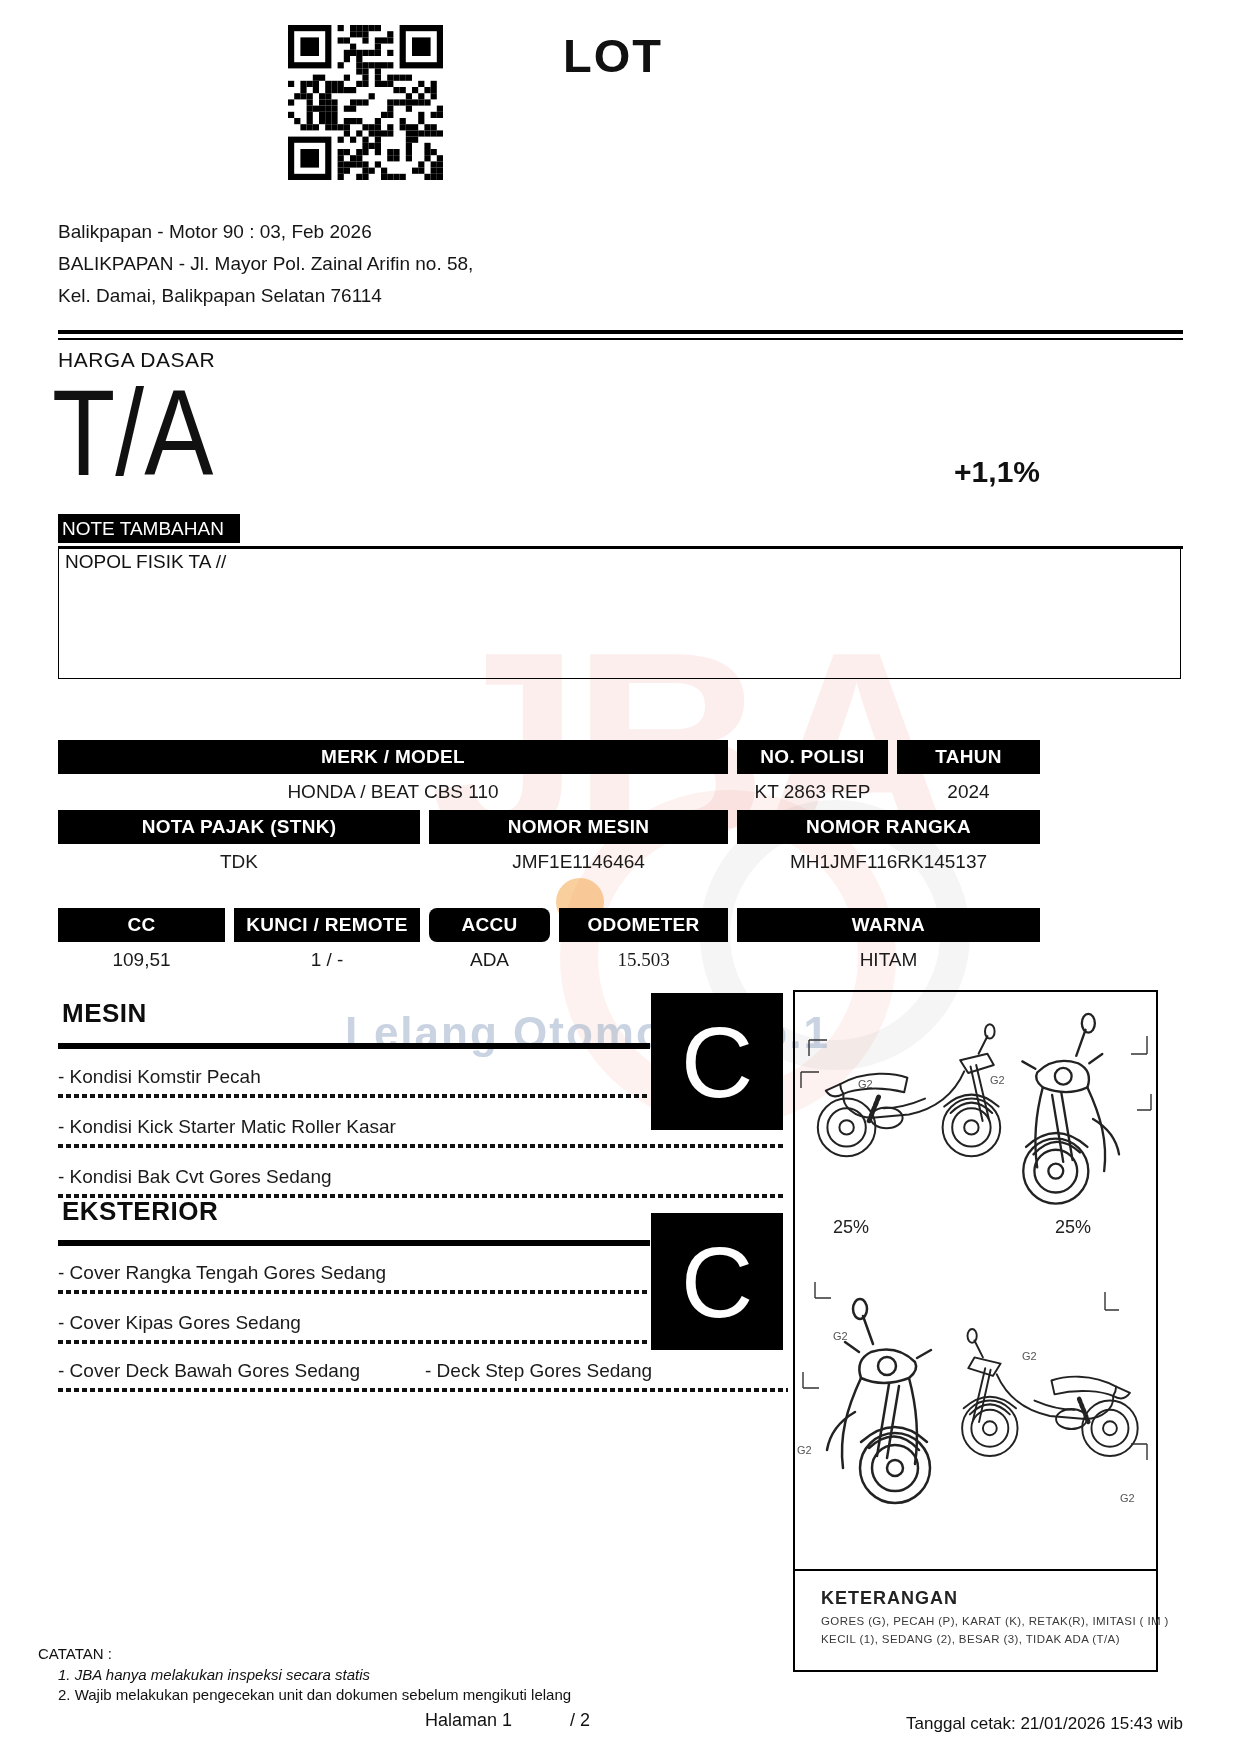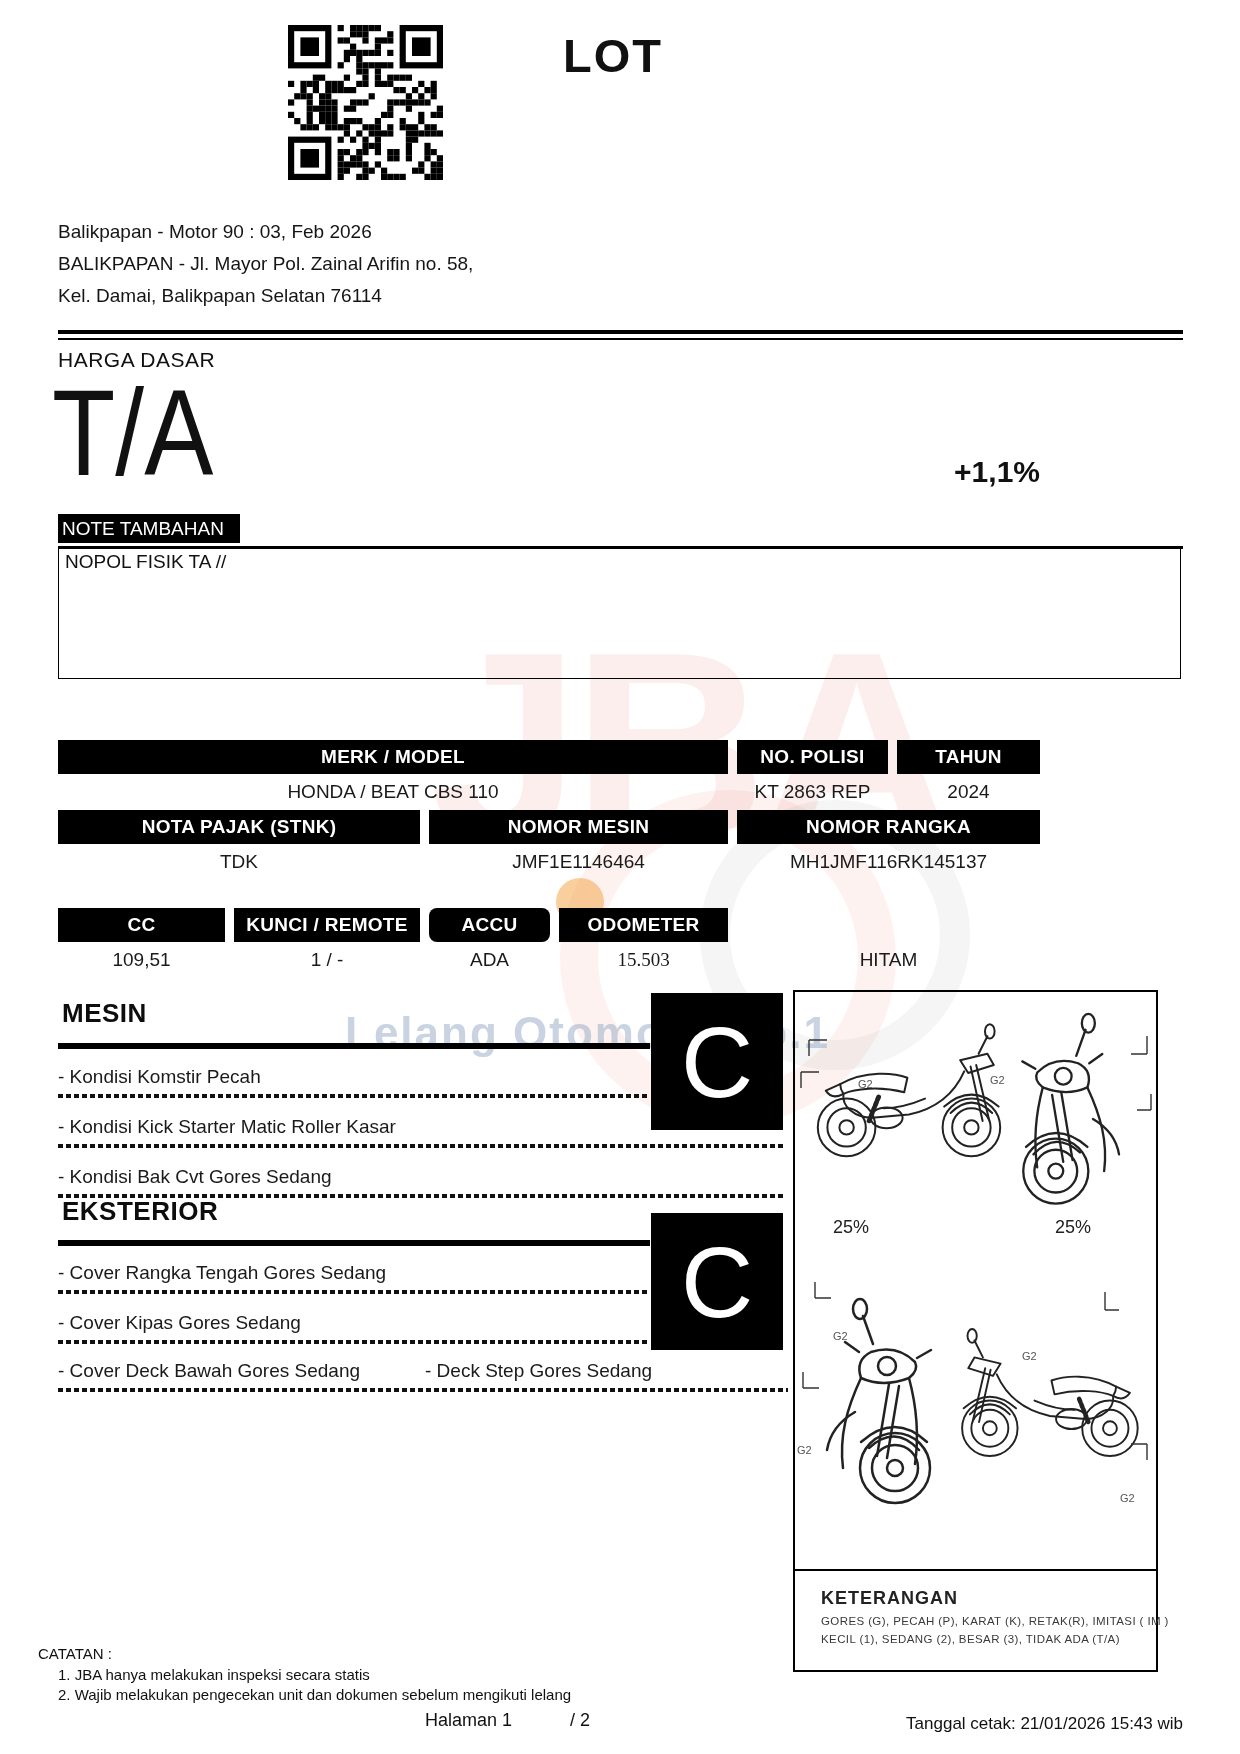--- a/index.html
+++ b/index.html
@@ -308,20 +308,21 @@
     <div class="bar" style="left:429px;top:810px;width:299px;">NOMOR MESIN</div>
     <div class="bar" style="left:737px;top:810px;width:303px;">NOMOR RANGKA</div>
     <div class="val" style="left:58px;top:850px;width:362px;">TDK</div>
     <div class="val" style="left:429px;top:850px;width:299px;">JMF1E1146464</div>
     <div class="val" style="left:737px;top:850px;width:303px;">MH1JMF116RK145137</div>
 
     <div class="bar" style="left:58px;top:908px;width:167px;">CC</div>
     <div class="bar" style="left:234px;top:908px;width:186px;">KUNCI / REMOTE</div>
     <div class="bar" style="left:429px;top:908px;width:121px;border-radius:8px;">ACCU</div>
     <div class="bar" style="left:559px;top:908px;width:169px;">ODOMETER</div>
+    <div class="bar" style="left:737px;top:908px;width:303px;">WARNA</div>
     <div class="val" style="left:58px;top:948px;width:167px;">109,51</div>
     <div class="val" style="left:234px;top:948px;width:186px;">1 / -</div>
     <div class="val" style="left:429px;top:948px;width:121px;">ADA</div>
     <div class="val" style="left:559px;top:948px;width:169px;font-family:Liberation Serif, serif;">15.503</div>
     <div class="val" style="left:737px;top:948px;width:303px;">HITAM</div>
 
     <div class="sec-title" style="left:62px;top:998px;">MESIN</div>
     <div class="thickline" style="left:58px;top:1043px;width:592px;height:6px;"></div>
     <div class="item" style="left:58px;top:1066px;">- Kondisi Komstir Pecah</div>
     <div class="dotted" style="left:58px;top:1094px;width:592px;"></div>
@@ -419,20 +420,20 @@
     <div class="pct" style="left:833px;top:1217px;">25%</div>
     <div class="pct" style="left:1055px;top:1217px;">25%</div>
     <div class="g2" style="left:858px;top:1078px;">G2</div>
     <div class="g2" style="left:990px;top:1074px;">G2</div>
     <div class="g2" style="left:833px;top:1330px;">G2</div>
     <div class="g2" style="left:1022px;top:1350px;">G2</div>
     <div class="g2" style="left:797px;top:1444px;">G2</div>
     <div class="g2" style="left:1120px;top:1492px;">G2</div>
 
     <div class="abs" style="left:38px;top:1645px;font-size:15px;">CATATAN :</div>
-    <div class="abs" style="left:58px;top:1666px;font-size:15px;">1. JBA hanya melakukan inspeksi secara statis</div>
+    <div class="abs" style="left:58px;top:1666px;font-size:15px;font-style:italic;">1. JBA hanya melakukan inspeksi secara statis</div>
     <div class="abs" style="left:58px;top:1686px;font-size:15px;">2. Wajib melakukan pengecekan unit dan dokumen sebelum mengikuti lelang</div>
     <div class="abs" style="left:425px;top:1710px;font-size:18px;">Halaman 1</div>
     <div class="abs" style="left:570px;top:1710px;font-size:18px;">/ 2</div>
     <div class="abs" style="left:783px;top:1714px;width:400px;text-align:right;font-size:17px;">Tanggal cetak: 21/01/2026 15:43 wib</div>
 
   </div>
 </div>
 
 </body></html>

